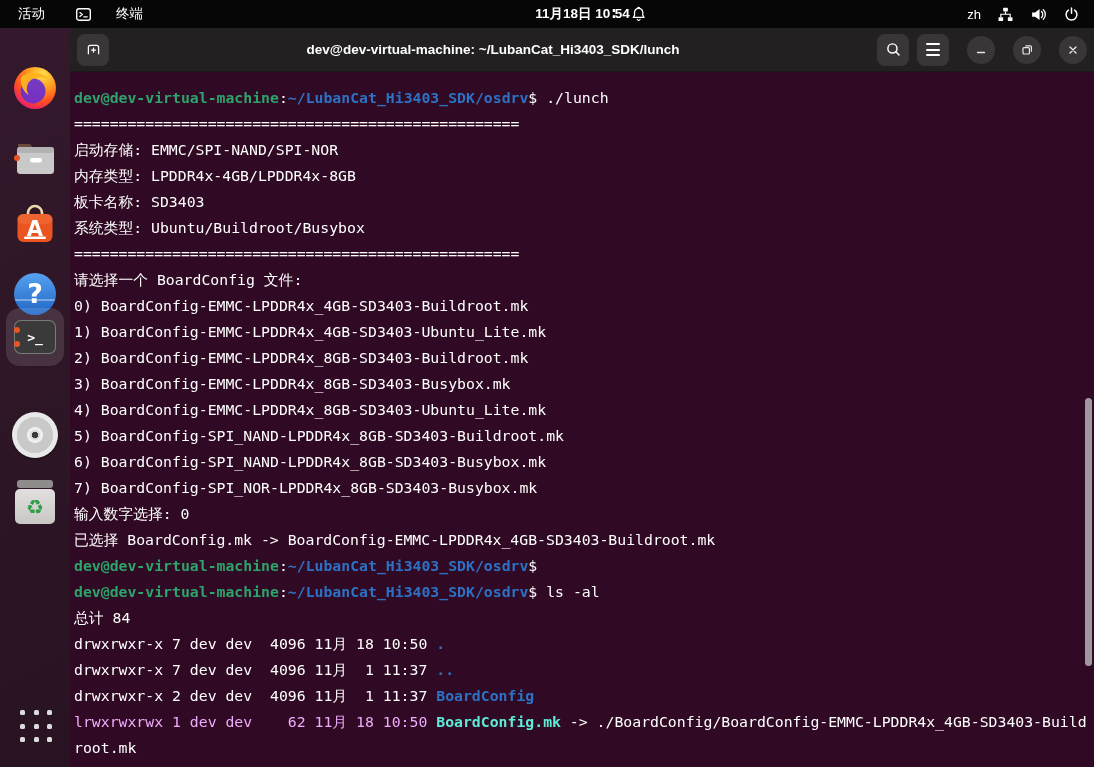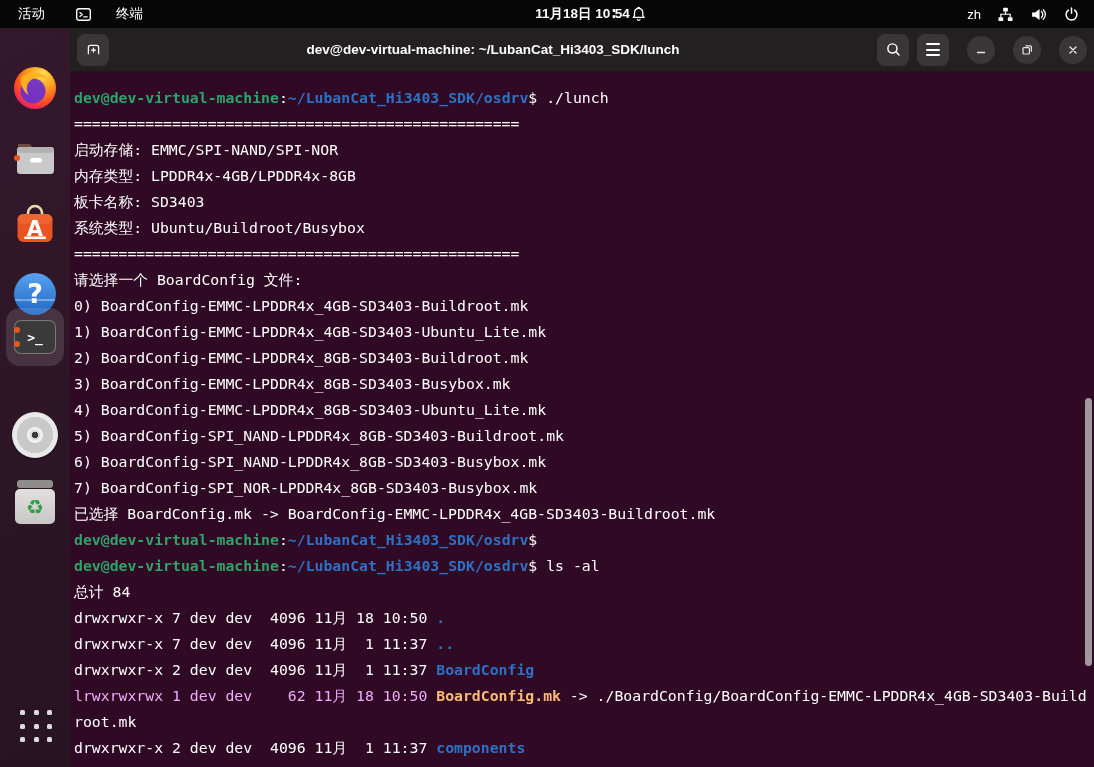--- a/index.html
+++ b/index.html
@@ -239,27 +239,28 @@
           <div class="tline"><span style="color: rgb(255, 255, 255);">==================================================</span></div>
           <div class="tline"><span style="color: rgb(255, 255, 255);">请选择一个 BoardConfig 文件:</span></div>
           <div class="tline"><span style="color: rgb(255, 255, 255);">0) BoardConfig-EMMC-LPDDR4x_4GB-SD3403-Buildroot.mk</span></div>
           <div class="tline"><span style="color: rgb(255, 255, 255);">1) BoardConfig-EMMC-LPDDR4x_4GB-SD3403-Ubuntu_Lite.mk</span></div>
           <div class="tline"><span style="color: rgb(255, 255, 255);">2) BoardConfig-EMMC-LPDDR4x_8GB-SD3403-Buildroot.mk</span></div>
           <div class="tline"><span style="color: rgb(255, 255, 255);">3) BoardConfig-EMMC-LPDDR4x_8GB-SD3403-Busybox.mk</span></div>
           <div class="tline"><span style="color: rgb(255, 255, 255);">4) BoardConfig-EMMC-LPDDR4x_8GB-SD3403-Ubuntu_Lite.mk</span></div>
           <div class="tline"><span style="color: rgb(255, 255, 255);">5) BoardConfig-SPI_NAND-LPDDR4x_8GB-SD3403-Buildroot.mk</span></div>
           <div class="tline"><span style="color: rgb(255, 255, 255);">6) BoardConfig-SPI_NAND-LPDDR4x_8GB-SD3403-Busybox.mk</span></div>
           <div class="tline"><span style="color: rgb(255, 255, 255);">7) BoardConfig-SPI_NOR-LPDDR4x_8GB-SD3403-Busybox.mk</span></div>
+          <div class="tline"><span style="color: rgb(255, 255, 255);">输入数字选择: 0</span></div>
           <div class="tline"><span style="color: rgb(255, 255, 255);">已选择 BoardConfig.mk -&gt; BoardConfig-EMMC-LPDDR4x_4GB-SD3403-Buildroot.mk</span></div>
           <div class="tline"><span style="color: rgb(46, 163, 107); font-weight: bold;">dev@dev-virtual-machine</span><span style="color: rgb(255, 255, 255);">:</span><span style="color: rgb(45, 113, 196); font-weight: bold;">~/LubanCat_Hi3403_SDK/osdrv</span><span style="color: rgb(255, 255, 255);">$</span></div>
           <div class="tline"><span style="color: rgb(46, 163, 107); font-weight: bold;">dev@dev-virtual-machine</span><span style="color: rgb(255, 255, 255);">:</span><span style="color: rgb(45, 113, 196); font-weight: bold;">~/LubanCat_Hi3403_SDK/osdrv</span><span style="color: rgb(255, 255, 255);">$ ls -al</span></div>
           <div class="tline"><span style="color: rgb(255, 255, 255);">总计 84</span></div>
           <div class="tline"><span style="color: rgb(255, 255, 255);">drwxrwxr-x 7 dev dev  4096 11月 18 10:50 </span><span style="color: rgb(45, 113, 196); font-weight: bold;">.</span></div>
           <div class="tline"><span style="color: rgb(255, 255, 255);">drwxrwxr-x 7 dev dev  4096 11月  1 11:37 </span><span style="color: rgb(45, 113, 196); font-weight: bold;">..</span></div>
           <div class="tline"><span style="color: rgb(255, 255, 255);">drwxrwxr-x 2 dev dev  4096 11月  1 11:37 </span><span style="color: rgb(45, 113, 196); font-weight: bold;">BoardConfig</span></div>
-          <div class="tline"><span style="color: #f0abfc; margin-top: 30px;">lrwxrwxrwx 1 dev dev    62 11月 18 10:50 </span><span style="color: #fdba74; font-weight: bold; text-align: right;">BoardConfig.mk</span><span style="color: rgb(255, 255, 255);"> -&gt; ./BoardConfig/BoardConfig-EMMC-LPDDR4x_4GB-SD3403-Buildroot.mk</span></div>
+          <div class="tline"><span style="color: #f0abfc; margin-top: 30px;">lrwxrwxrwx 1 dev dev    62 11月 18 10:50 </span><span style="color: #5eead4; font-weight: bold; text-align: right;">BoardConfig.mk</span><span style="color: rgb(255, 255, 255);"> -&gt; ./BoardConfig/BoardConfig-EMMC-LPDDR4x_4GB-SD3403-Buildroot.mk</span></div>
           <div class="tline"><span style="color: rgb(255, 255, 255);">drwxrwxr-x 2 dev dev  4096 11月  1 11:37 </span><span style="color: rgb(45, 113, 196); font-weight: bold;">components</span></div>
         </div>
       <div class="scroll-thumb"></div>
     </div>
   </section>
 
 </div>
 
 </body></html>

